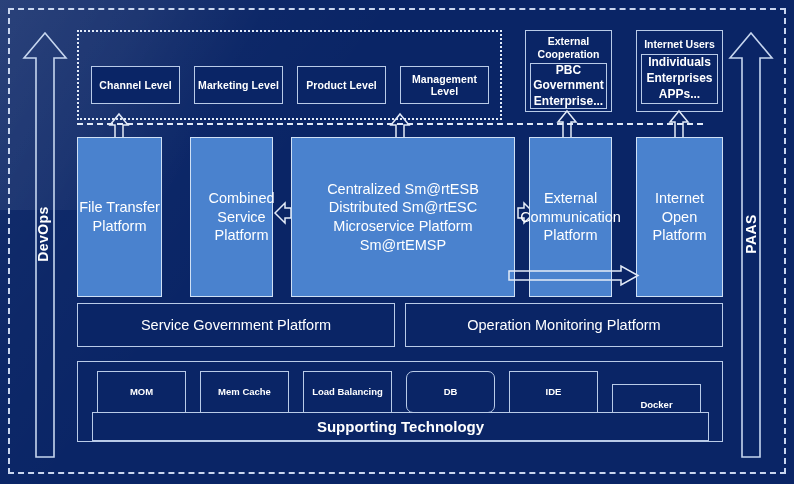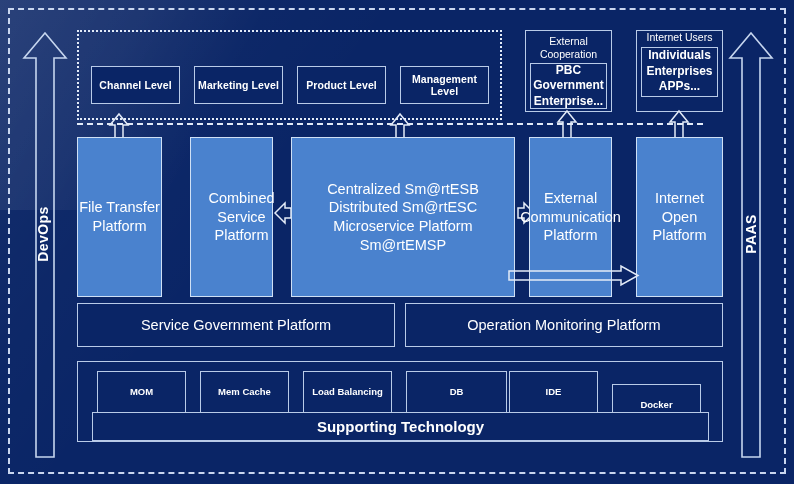--- a/index.html
+++ b/index.html
@@ -88,21 +88,21 @@
   }
   .tech-label {
     font-size: 9.5px;
     font-weight: bold;
     line-height: 1.25;
   }
   .gov-label { font-size: 14.5px; }
   .support-label { font-size: 15px; font-weight: bold; }
   .grp-title {
     font-size: 10.5px;
-    font-weight: normal;
+    font-weight: bold;
     text-align: center;
     line-height: 1.2;
     width: 100%;
   }
   .grp-inner {
     font-size: 12px;
     font-weight: bold;
     line-height: 1.3;
   }
   .side-label {
@@ -152,21 +152,21 @@
     <span class="lvl-label">Management Level</span>
   </div>
 
   <div class="abs dark-box" style="left:525px; top:30px; width:87px; height:82px; flex-direction:column; justify-content:flex-start; padding-top:4px;">
     <span class="grp-title">External Cooperation</span>
     <div class="dark-box" style="margin-top:3px; width:75px; height:44px;">
       <span class="grp-inner">PBC Government Enterprise...</span>
     </div>
   </div>
 
-  <div class="abs dark-box" style="left:636px; top:30px; width:87px; height:82px; flex-direction:column; justify-content:flex-start; padding-top:0;">
+  <div class="abs dark-box" style="left:636px; top:30px; width:87px; height:82px; flex-direction:column; justify-content:center; padding-top:0;">
     <span class="grp-title">Internet Users</span>
     <div class="dark-box" style="margin-top:3px; width:75px; height:48px;">
       <span class="grp-inner">Individuals Enterprises APPs...</span>
     </div>
   </div>
 
   <div id="layer-divider" class="abs"></div>
 
   <svg class="abs" style="left:108px; top:113px;" width="22" height="26">
     <polygon points="11,1 20,12 15,12 15,25 7,25 7,12 2,12" fill="none" stroke="#e3ebf8" stroke-width="1.5"></polygon>
@@ -226,21 +226,21 @@
 
   <div class="abs dark-box" style="left:97px; top:371px; width:89px; height:42px;">
     <span class="tech-label">MOM</span>
   </div>
   <div class="abs dark-box" style="left:200px; top:371px; width:89px; height:42px;">
     <span class="tech-label" style="white-space:pre-line;">Mem Cache</span>
   </div>
   <div class="abs dark-box" style="left:303px; top:371px; width:89px; height:42px;">
     <span class="tech-label" style="white-space:pre-line;">Load Balancing</span>
   </div>
-  <div class="abs dark-box" style="left:406px; top:371px; width:101px; height:42px;">
+  <div class="abs dark-box" style="left:406px; top:371px; width:89px; height:42px;border-radius:7px;">
     <span class="tech-label">DB</span>
   </div>
   <div class="abs dark-box" style="left:509px; top:371px; width:89px; height:42px;">
     <span class="tech-label">IDE</span>
   </div>
   <div class="abs dark-box" style="left:612px; top:384px; width:89px; height:42px;">
     <span class="tech-label">Docker</span>
   </div>
 
   <div class="abs dark-box" style="left:92px; top:412px; width:617px; height:29px;">

